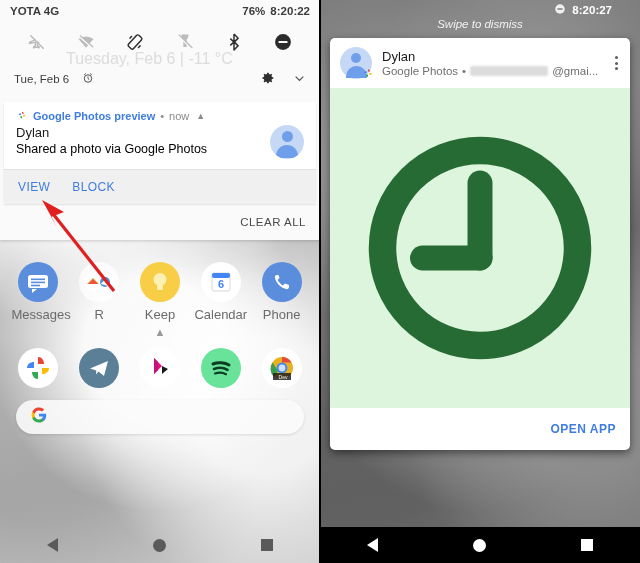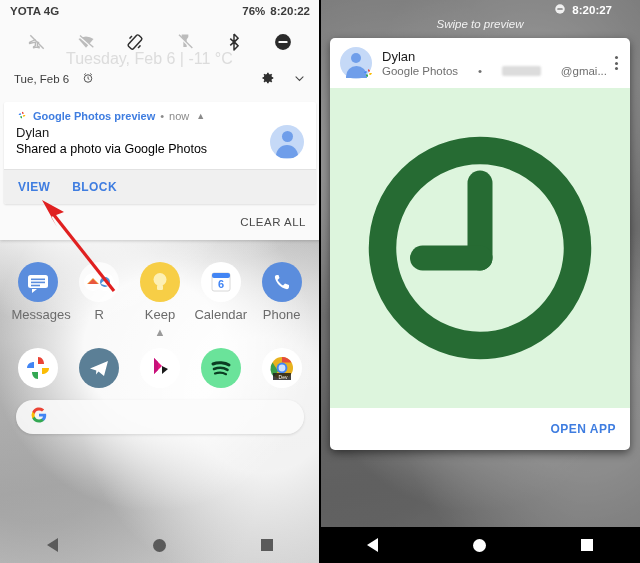--- a/index.html
+++ b/index.html
@@ -85,21 +85,21 @@
   .avatar::after {
     content: ""; position: absolute; width: 22px; height: 13px;
     border-radius: 11px 11px 0 0; background: #6f9eea; left: 6px; top: 20px;
   }
   .notif-actions {
     display: flex; gap: 22px; padding: 10px 14px;
     background: #f0f0f0; border-top: 1px solid #e2e2e2;
   }
   .notif-actions button {
     background: none; border: 0; color: #3f7de0;
-    font-size: 12px; font-weight: bold; font-family: inherit;
+    font-size: 12px; font-weight: normal; font-family: inherit;
     letter-spacing: .4px; cursor: pointer; padding: 0;
   }
   .clear-all {
     height: 36px; display: flex; align-items: center; justify-content: flex-end;
     padding-right: 14px; font-size: 11.5px; letter-spacing: .5px;
     color: #4a4a4a; font-weight: 500;
     background: rgba(250,250,250,.25);
   }
 
   
@@ -143,21 +143,21 @@
     background: #fff; border-radius: 5px; overflow: hidden;
     box-shadow: 0 3px 9px rgba(0,0,0,.5);
   }
   .hu-head { display: flex; align-items: center; padding: 9px 10px; }
   .hu-avatar { width: 32px; height: 32px; border-radius: 50%; background: #c5d9f7; position: relative; flex: none; overflow: visible; }
   .hu-avatar .head { position: absolute; width: 10px; height: 10px; border-radius: 50%; background: #6f9eea; left: 11px; top: 6px; }
   .hu-avatar .body { position: absolute; width: 21px; height: 12px; border-radius: 11px 11px 0 0; background: #6f9eea; left: 5.5px; top: 19px; }
   .hu-badge { position: absolute; right: -3px; bottom: -1px; width: 14px; height: 14px; }
   .hu-text { flex: 1; margin-left: 10px; min-width: 0; }
   .hu-title { font-size: 13px; color: #1b1b1b; line-height: 1.25; }
-  .hu-sub { font-size: 11.5px; color: #6f6f6f; display: flex; align-items: center; gap: 20px; white-space: nowrap; }
+  .hu-sub { font-size: 11.5px; color: #6f6f6f; display: flex; align-items: center; gap: 4px; white-space: nowrap; }
   .blurbox { display:inline-block; width: 78px; height: 10px; background: #dcdcdc; border-radius: 2px; filter: blur(1.2px); }
   .kebab { display: flex; flex-direction: column; gap: 2.5px; padding: 4px 2px 4px 8px; flex: none; }
   .kebab i { width: 3px; height: 3px; border-radius: 50%; background: #5f5f5f; display: block; }
   .hu-image { height: 320px; background: #ddf5dd; display: flex; align-items: center; justify-content: center; }
   .hu-foot { height: 42px; display: flex; align-items: center; justify-content: flex-end; padding-right: 14px; }
   .hu-foot button {
     background: none; border: 0; color: #3f7de0; font-size: 12px; font-weight: bold;
     letter-spacing: .5px; font-family: inherit; cursor: pointer;
   }
   .r-navbar { position: absolute; bottom: 0; left: 0; right: 0; height: 36px; background: #000; display: flex; align-items: center; justify-content: space-around; z-index: 7; }
@@ -489,21 +489,21 @@
     <div class="r-status">
       <span>
         <svg width="12" height="12" viewBox="0 0 24 24">
             <circle cx="12" cy="12" r="9.5" fill="#f0f0f0"></circle>
             <rect x="6.5" y="10.8" width="11" height="2.4" rx="1" fill="#4a4a4a"></rect>
           </svg>
       </span>
       <span>8:20:27</span>
     </div>
 
-    <div class="swipe-hint">Swipe to preview</div>
+    <div class="swipe-hint">Swipe to dismiss</div>
 
     <div class="heads-up">
       <div class="hu-head">
         <div class="hu-avatar">
           <div class="head"></div>
             <div class="body"></div>
           <span class="hu-badge">
             <svg width="14" height="14" viewBox="0 0 40 40">
                 <path d="M20 9c4 0 6 3.5 6 7h-6z" fill="#ea4335"></path>
                 <path d="M31 20c0 4-3.5 6-7 6v-6z" fill="#fbbc05"></path>

